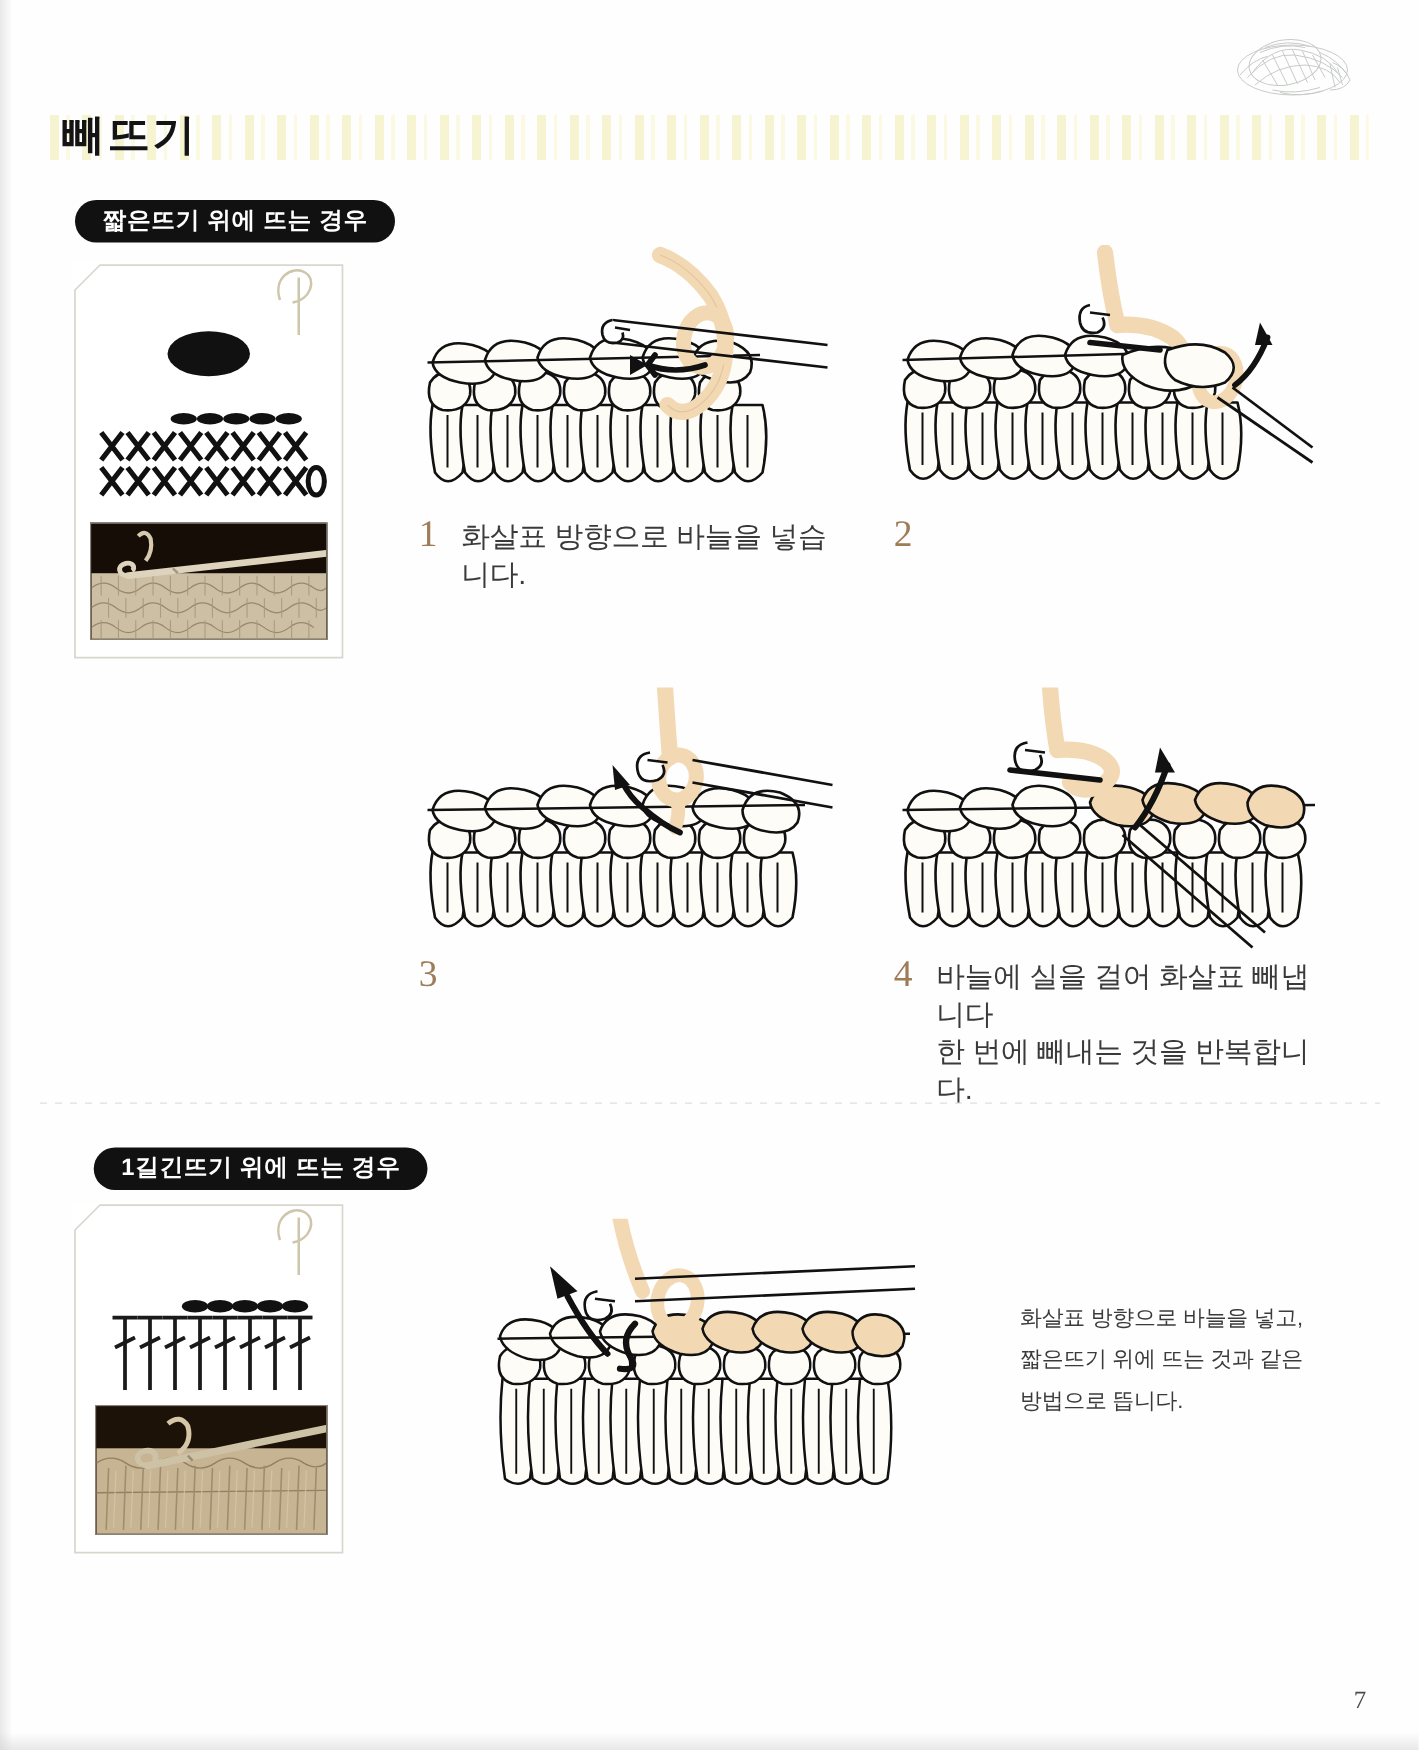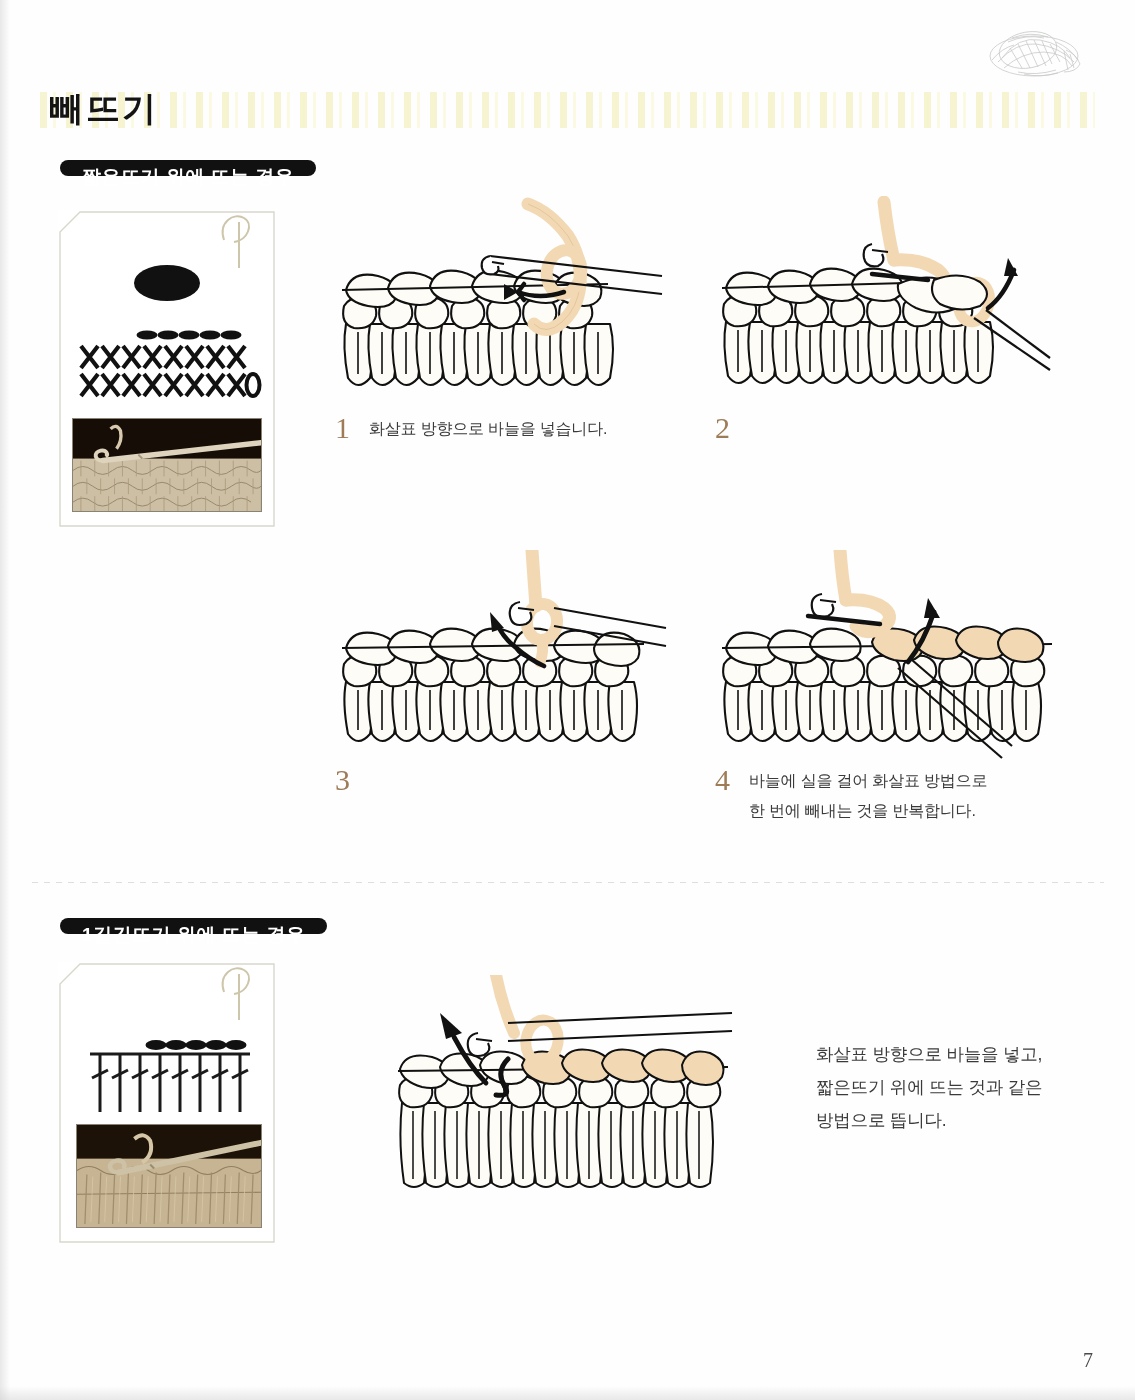--- a/index.html
+++ b/index.html
@@ -60,30 +60,30 @@
     z-index: 5;
     line-height: 44px;
   }
 
   
   .pill {
     position: absolute;
     background: #111111;
     color: #ffffff;
     border-radius: 17px;
-    height: 16px;
+    height: 34px;
     line-height: 34px;
     padding: 0 22px;
     font-size: 19px;
     font-weight: 700;
     letter-spacing: 0.5px;
     white-space: nowrap;
   }
   #pill-1 { left: 60px; top: 160px; }
-  #pill-2 { left: 60px; top: 918px; }
+  #pill-2 { left: 75px; top: 918px; }
 
   
   .tag-card {
     position: absolute;
     background: #ffffff;
   }
   #tag-card-1 { left: 58px; top: 210px; width: 218px; height: 318px; }
   #tag-card-2 { left: 58px; top: 962px; width: 218px; height: 282px; }
 
   .tag-outline { position: absolute; inset: 0; }
@@ -111,21 +111,21 @@
   .step-num {
     font-size: 30px;
     color: #9d7c57;
     font-weight: 400;
     width: 34px;
     flex: 0 0 34px;
     line-height: 28px;
     font-family: "Liberation Serif", "DejaVu Serif", serif;
   }
   .step-body {
-    font-size: 16px;
+    font-size: 23px;
     color: #3a3a3a;
     line-height: 30px;
     letter-spacing: -0.2px;
     white-space: pre-line;
   }
 
   #step1-art { left: 332px; top: 196px; width: 340px; height: 212px; }
   #step1-cap { left: 335px; top: 414px; width: 330px; }
 
   #step2-art { left: 712px; top: 196px; width: 340px; height: 212px; }
@@ -512,21 +512,21 @@
 
     <path d="M186 118 L290 208" fill="none" stroke="#111111" stroke-width="2.2"></path>
     <path d="M200 110 L300 196" fill="none" stroke="#111111" stroke-width="2.2"></path>
 
     <path d="M196 112 Q212 92 222 62" fill="none" stroke="#111111" stroke-width="4.8" stroke-linecap="round"></path>
     <path d="M216 48 L228 68 L212 68 Z" fill="#111111"></path>
   </svg>
 
   <div class="step-caption" id="step4-cap">
     <span class="step-num">4</span>
-    <span class="step-body">바늘에 실을 걸어 화살표 방법으로
+    <span class="step-body">바늘에 실을 걸어 화살표 빼냅니다
 한 번에 빼내는 것을 반복합니다.</span>
   </div>
 
   <div class="divider"></div>
 
   <div class="pill" id="pill-2">1길긴뜨기 위에 뜨는 경우</div>
 
   <div class="tag-card" id="tag-card-2">
     <svg class="tag-outline" viewBox="0 0 218 282" preserveAspectRatio="none">
       <path d="M2 22 L22 2 L216 2 L216 280 L2 280 Z" fill="#ffffff" stroke="#d8d6cd" stroke-width="1.4"></path>

